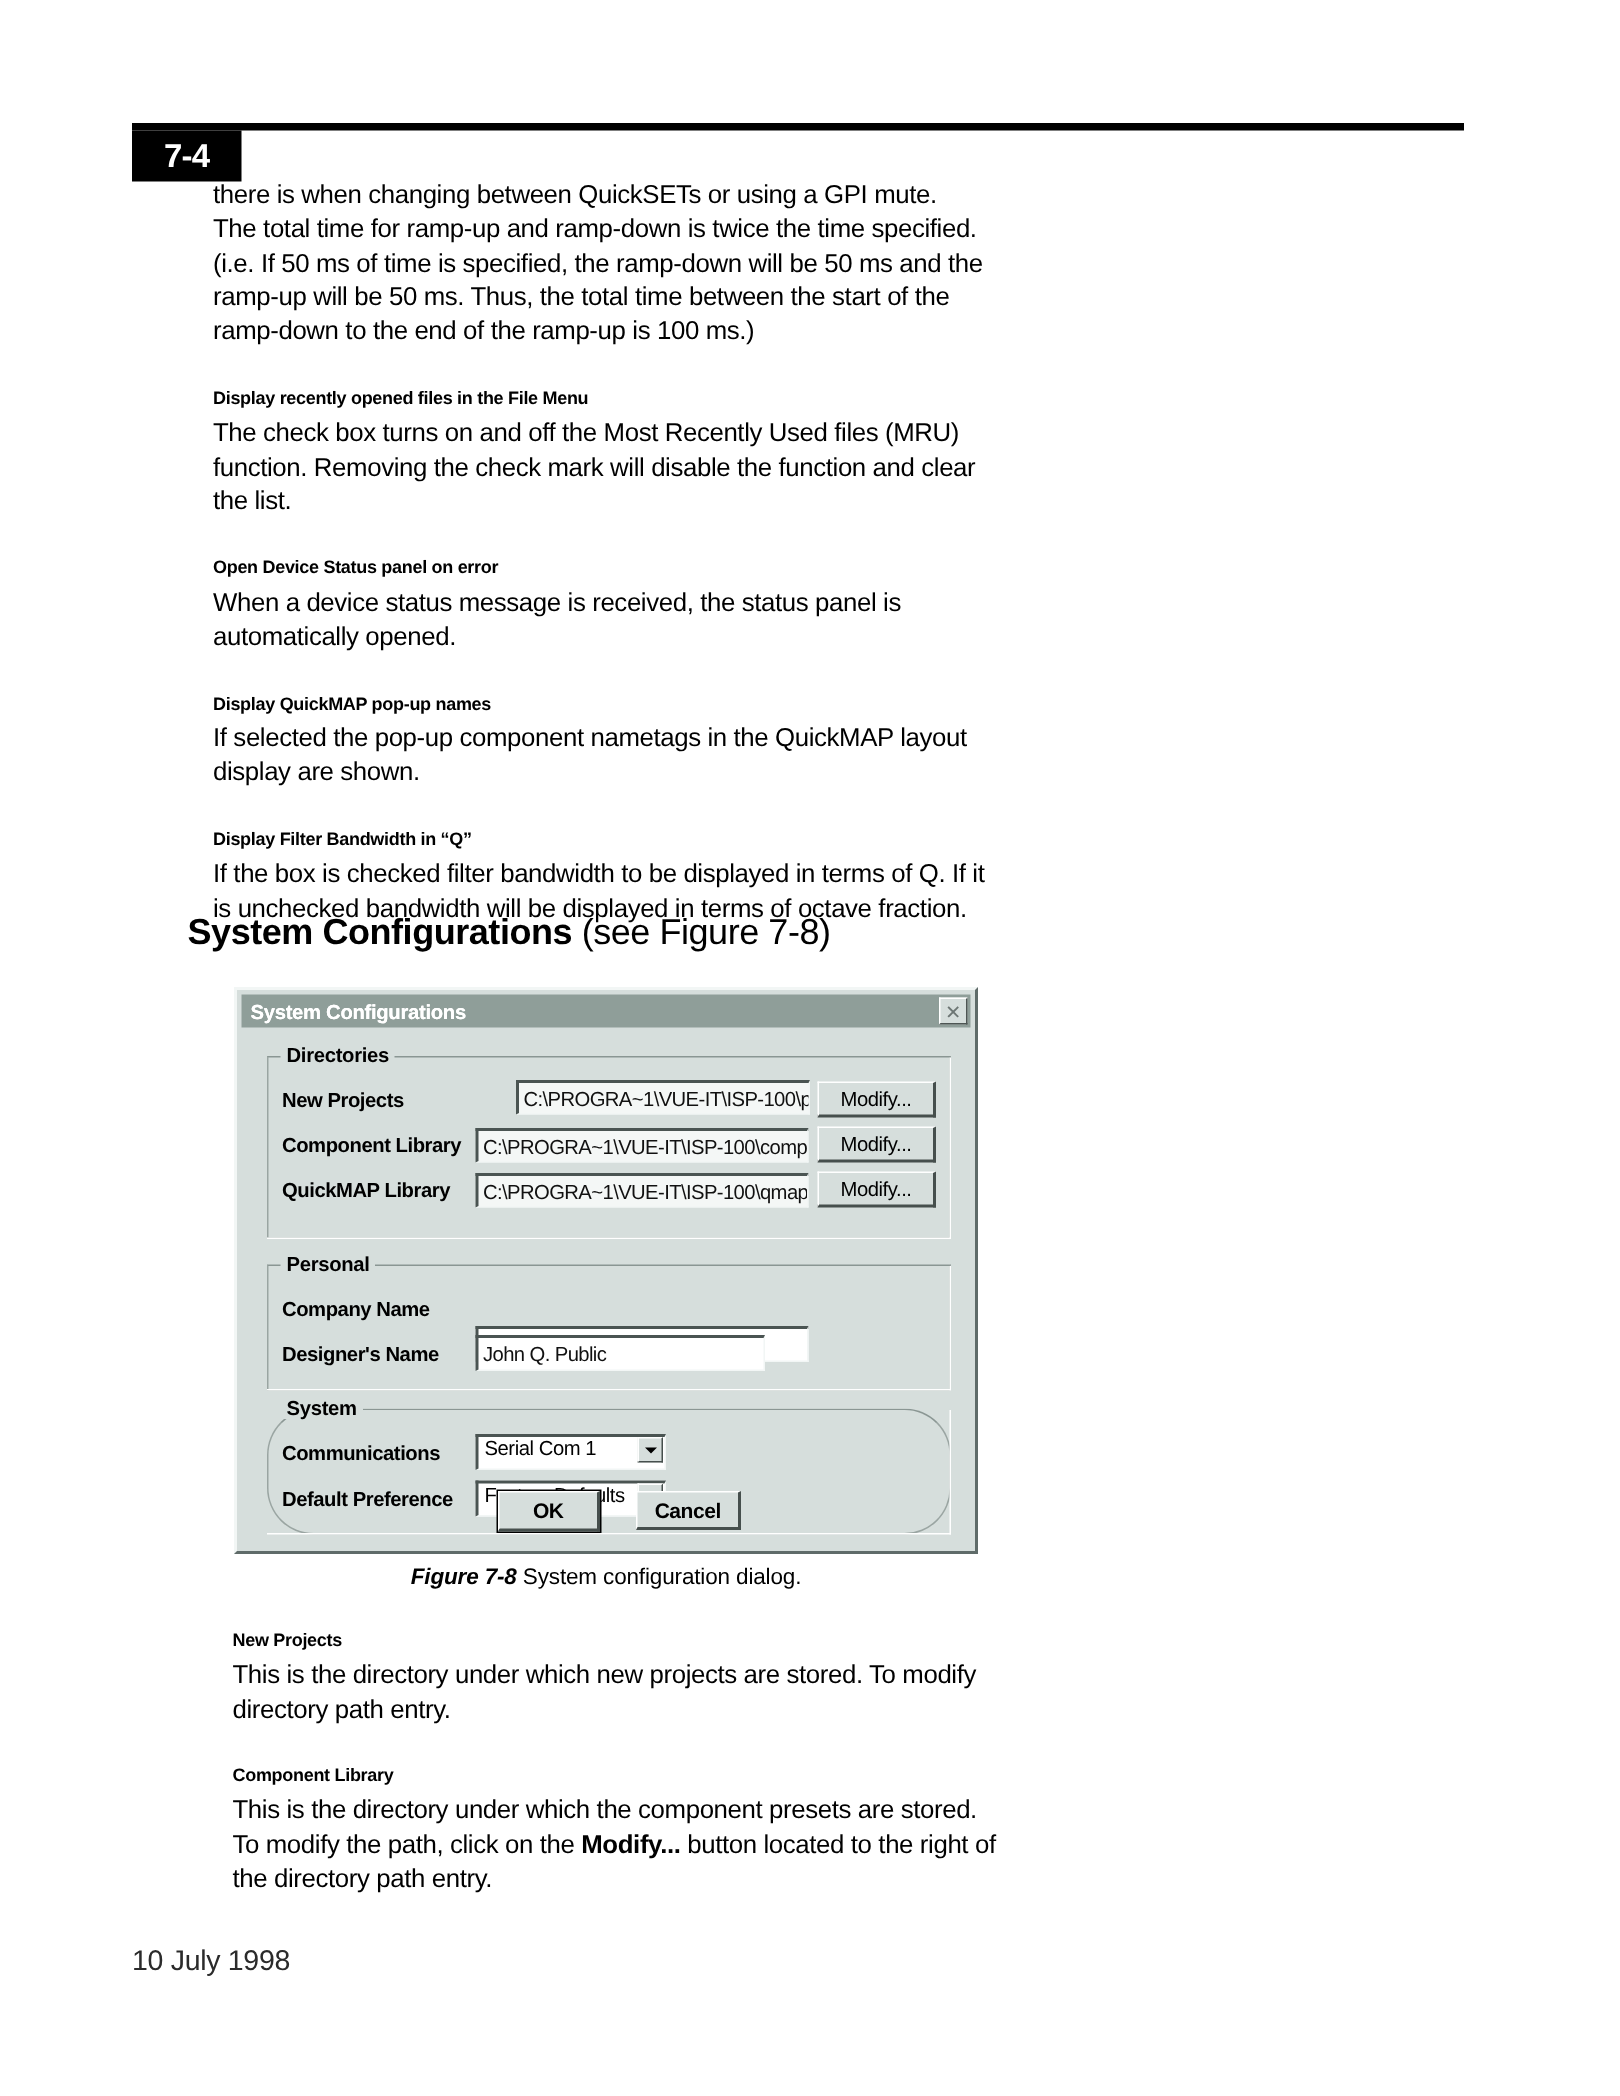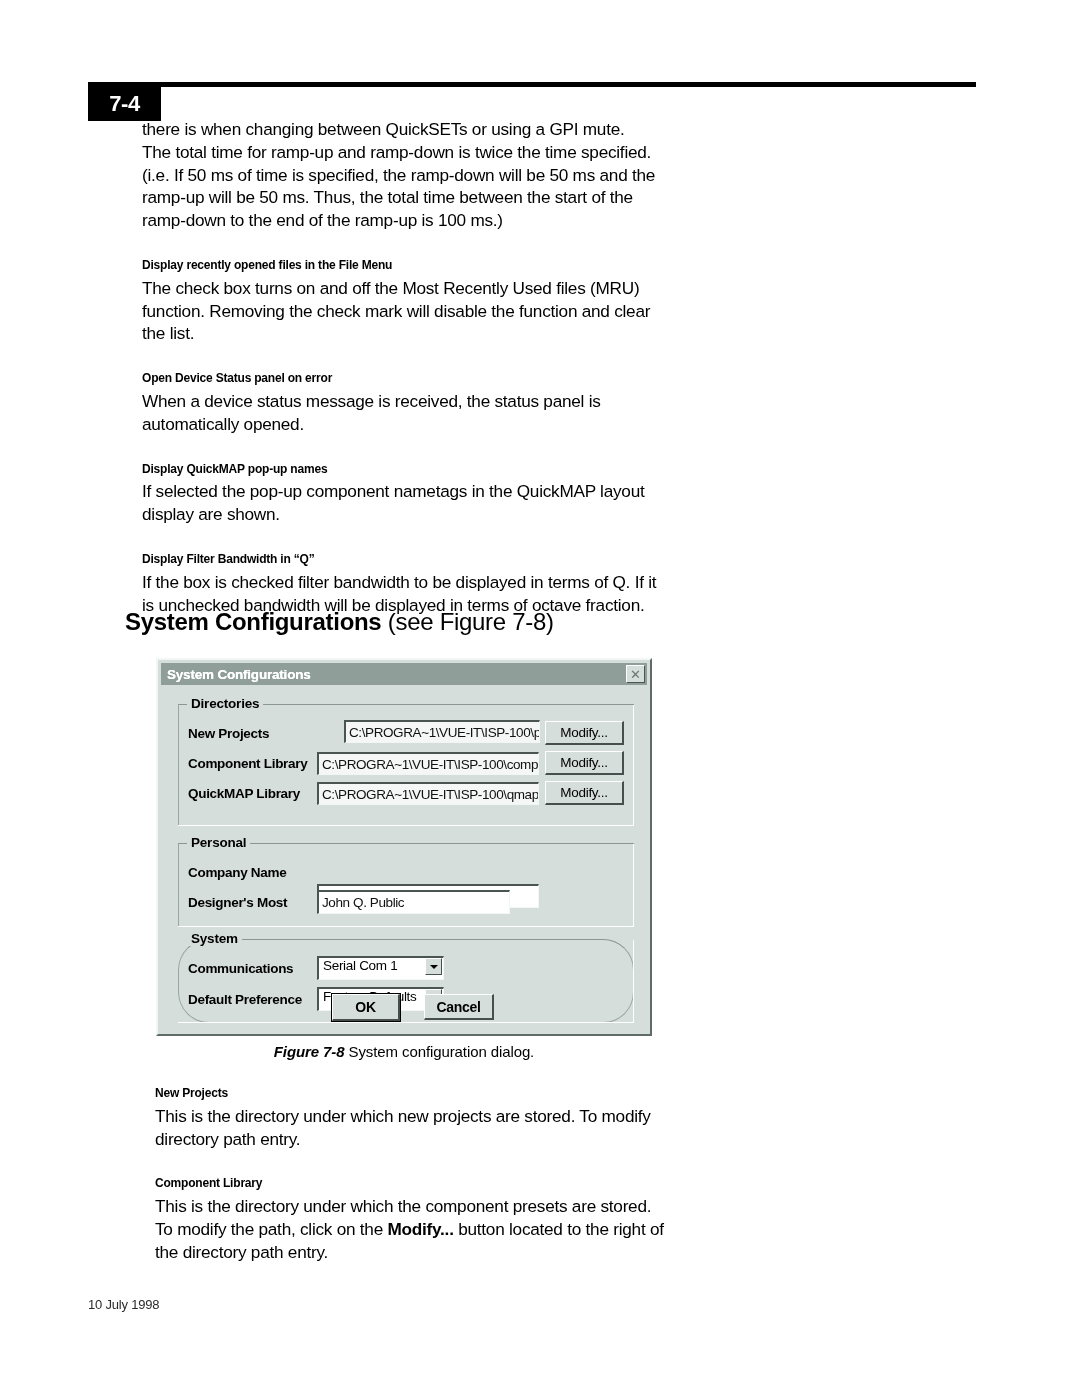--- a/index.html
+++ b/index.html
@@ -251,21 +251,21 @@
     font-size: 15px;
     letter-spacing: -0.1px;
   }
   .figcaption b { font-weight: bold; font-style: italic; }
 
   
   .footer {
     position: absolute;
     left: 88px;
     top: 1297px;
-    font-size: 13px;
+    font-size: 19px;
     color: #2b2b2b;
     letter-spacing: -0.2px;
   }
 </style>
 </head>
 <body>
 
 <div class="page">
 
   <div class="header-rule"></div>
@@ -325,21 +325,21 @@
     <div class="fieldlabel" style="left:30px; top:126px;">QuickMAP Library</div>
     <div class="textbox readonly" style="left:159px; top:122px; width:222px; height:23px;">C:\PROGRA~1\VUE-IT\ISP-100\qmap</div>
     <div class="pushbutton" style="left:387px; top:121px; width:79px; height:24px;">Modify...</div>
 
     <div class="groupbox" style="left:20px; top:183px; width:456px; height:84px;">
       <div class="group-legend">Personal</div>
     </div>
     <div class="fieldlabel" style="left:30px; top:205px;">Company Name</div>
     <div class="textbox" style="left:159px; top:200px; width:222px; height:24px;margin-top:24px;">Telex Commincations</div>
 
-    <div class="fieldlabel" style="left:30px; top:235px;">Designer's Most</div>
+    <div class="fieldlabel" style="left:30px; top:235px;">Designer's Name</div>
     <div class="textbox" style="left:159px; top:230px; width:193px; height:24px;">John Q. Public</div>
 
     <div class="groupbox" style="left:20px; top:279px; width:456px; height:84px;border-radius:31px;">
       <div class="group-legend">System</div>
     </div>
     <div class="fieldlabel" style="left:30px; top:301px;">Communications</div>
     <div class="combobox" style="left:159px; top:296px; width:127px; height:24px;">
       <span class="combo-text">Serial Com 1</span>
       <span class="combo-arrow">
           <span class="arrow-glyph"></span>

